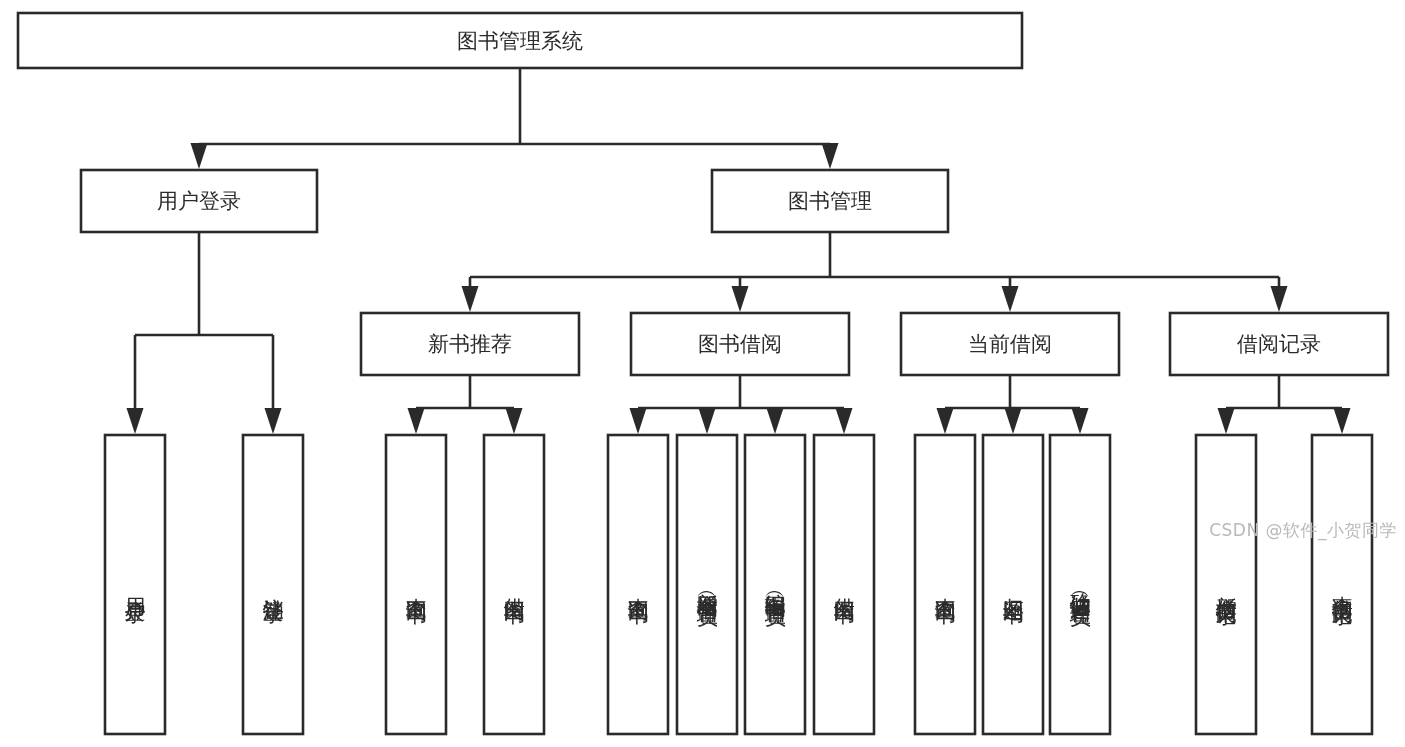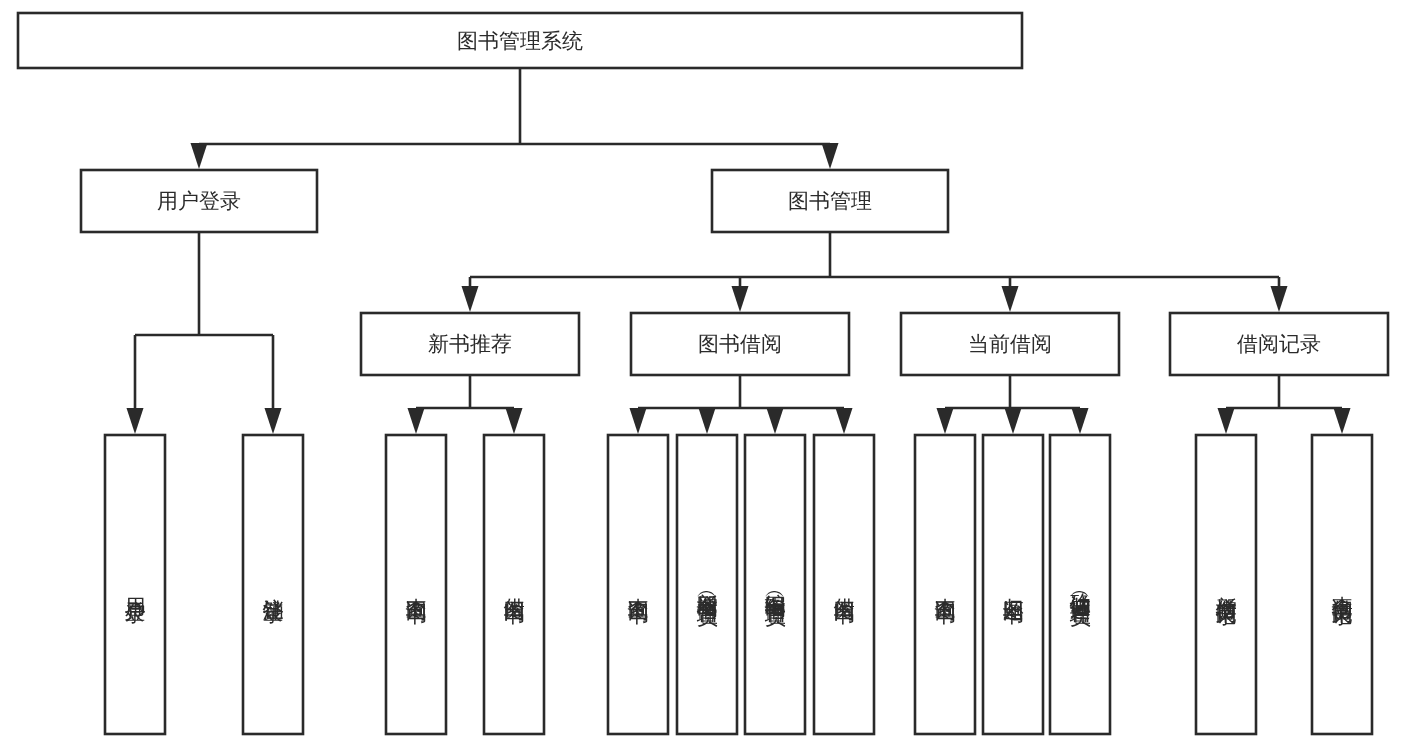--- a/index.html
+++ b/index.html
@@ -193,13 +193,14 @@
       <div class="leaf-label" style="left: 677px; top: 435px; width: 60px; height: 299px;">新增图书（管理员）</div>
       <div class="leaf-label" style="left: 745px; top: 435px; width: 60px; height: 299px;">编辑图书（管理员）</div>
       <div class="leaf-label" style="left: 814px; top: 435px; width: 60px; height: 299px;">借阅图书</div>
       <div class="leaf-label" style="left: 915px; top: 435px; width: 60px; height: 299px;">查询图书</div>
       <div class="leaf-label" style="left: 983px; top: 435px; width: 60px; height: 299px;">归还图书</div>
       <div class="leaf-label" style="left: 1050px; top: 435px; width: 60px; height: 299px;">确认归还（管理员）</div>
       <div class="leaf-label" style="left: 1196px; top: 435px; width: 60px; height: 299px;">新增借阅记录</div>
       <div class="leaf-label" style="left: 1312px; top: 435px; width: 60px; height: 299px;">查询借阅记录</div>
     </div>
 
+  <div class="watermark">CSDN @软件_小贺同学</div>
 </div>
 
 </body></html>

